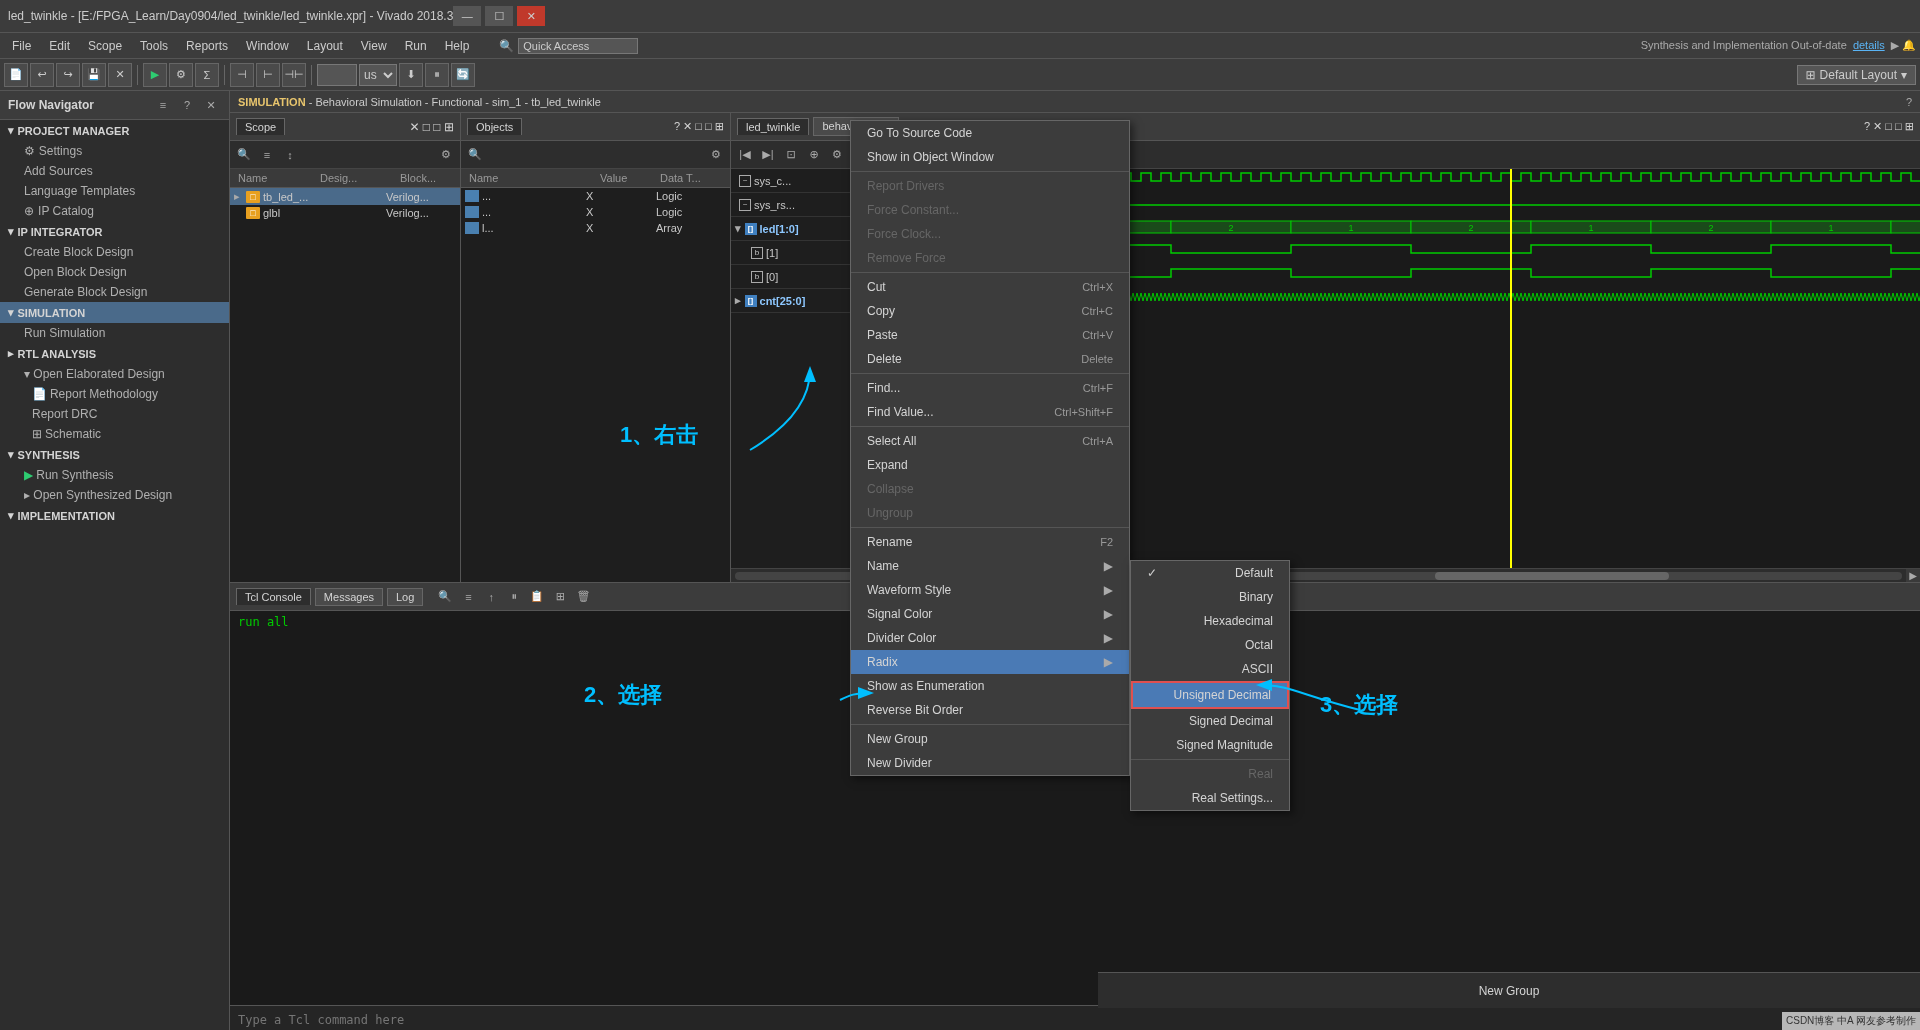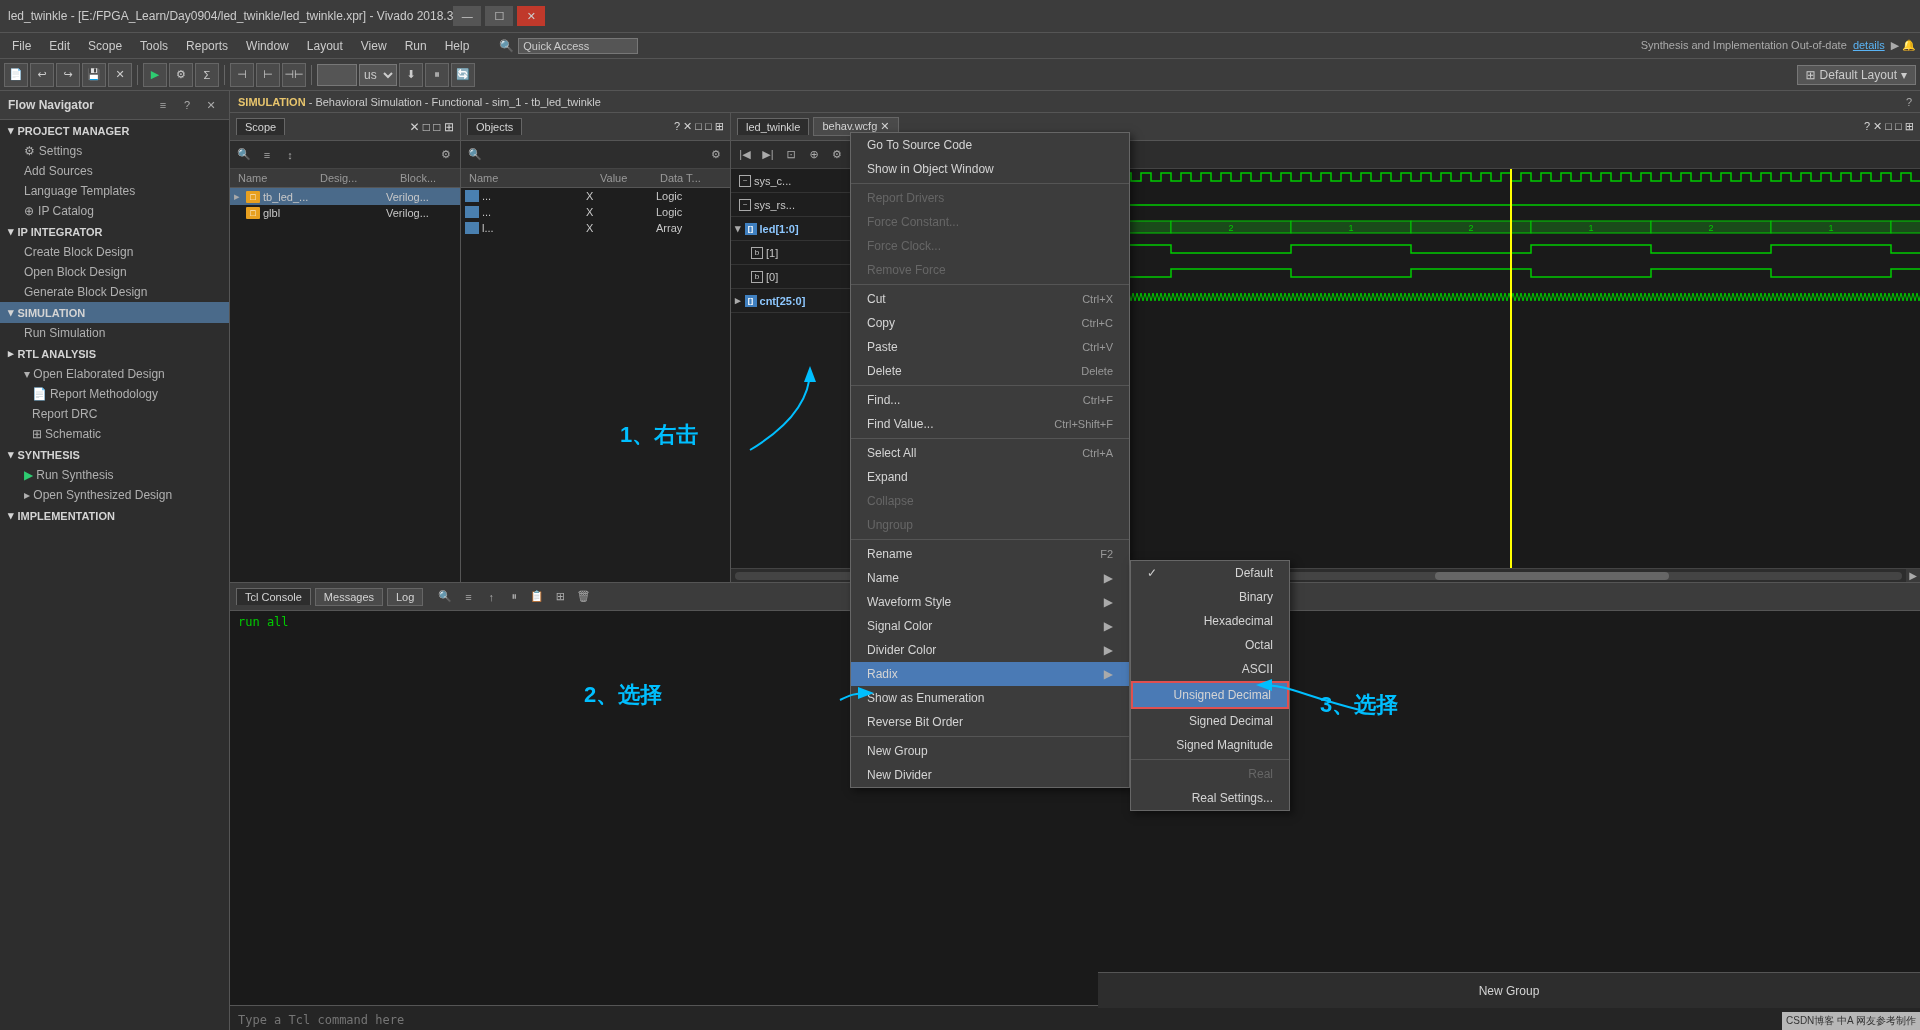--- a/index.html
+++ b/index.html
@@ -75,21 +75,21 @@
     #wave-panel { flex: 1; display: flex; flex-direction: column; }
 
     
     #bottom-panels { flex: 1; display: flex; flex-direction: column; }
     #tcl-header { height: 28px; background: #3c3c3c; display: flex; align-items: center; padding: 0 6px; border-bottom: 1px solid #555; gap: 4px; }
     #tcl-body { flex: 1; background: #1a1a1a; padding: 4px 8px; font-family: monospace; font-size: 12px; color: #00cc00; overflow-y: auto; }
     #tcl-input { height: 28px; background: #252525; border-top: 1px solid #555; padding: 0 8px; display: flex; align-items: center; }
     #tcl-input input { flex: 1; background: transparent; border: none; color: #ccc; font-size: 12px; outline: none; font-family: monospace; }
 
     
-    #context-menu { position: absolute; left: 850px; top: 132px; background: #3c3c3c; border: 1px solid #666; box-shadow: 3px 3px 8px rgba(0,0,0,0.5); z-index: 100; width: 280px; }
+    #context-menu { position: absolute; left: 850px; top: 120px; background: #3c3c3c; border: 1px solid #666; box-shadow: 3px 3px 8px rgba(0,0,0,0.5); z-index: 100; width: 280px; }
     .ctx-item { padding: 5px 16px; font-size: 12px; color: #d4d4d4; cursor: pointer; display: flex; align-items: center; justify-content: space-between; }
     .ctx-item.disabled { color: #666; cursor: default; }
     .ctx-sep { height: 1px; background: #555; margin: 2px 0; }
     .ctx-shortcut { color: #999; font-size: 11px; }
     .ctx-arrow { color: #aaa; }
 
     
     #sub-menu { position: absolute; left: 1130px; top: 560px; background: #3c3c3c; border: 1px solid #666; box-shadow: 3px 3px 8px rgba(0,0,0,0.5); z-index: 101; width: 160px; }
     .sub-item { padding: 5px 16px; font-size: 12px; color: #d4d4d4; cursor: pointer; display: flex; align-items: center; justify-content: space-between; }
     .sub-item .check { color: #ccc; margin-right: 6px; }

